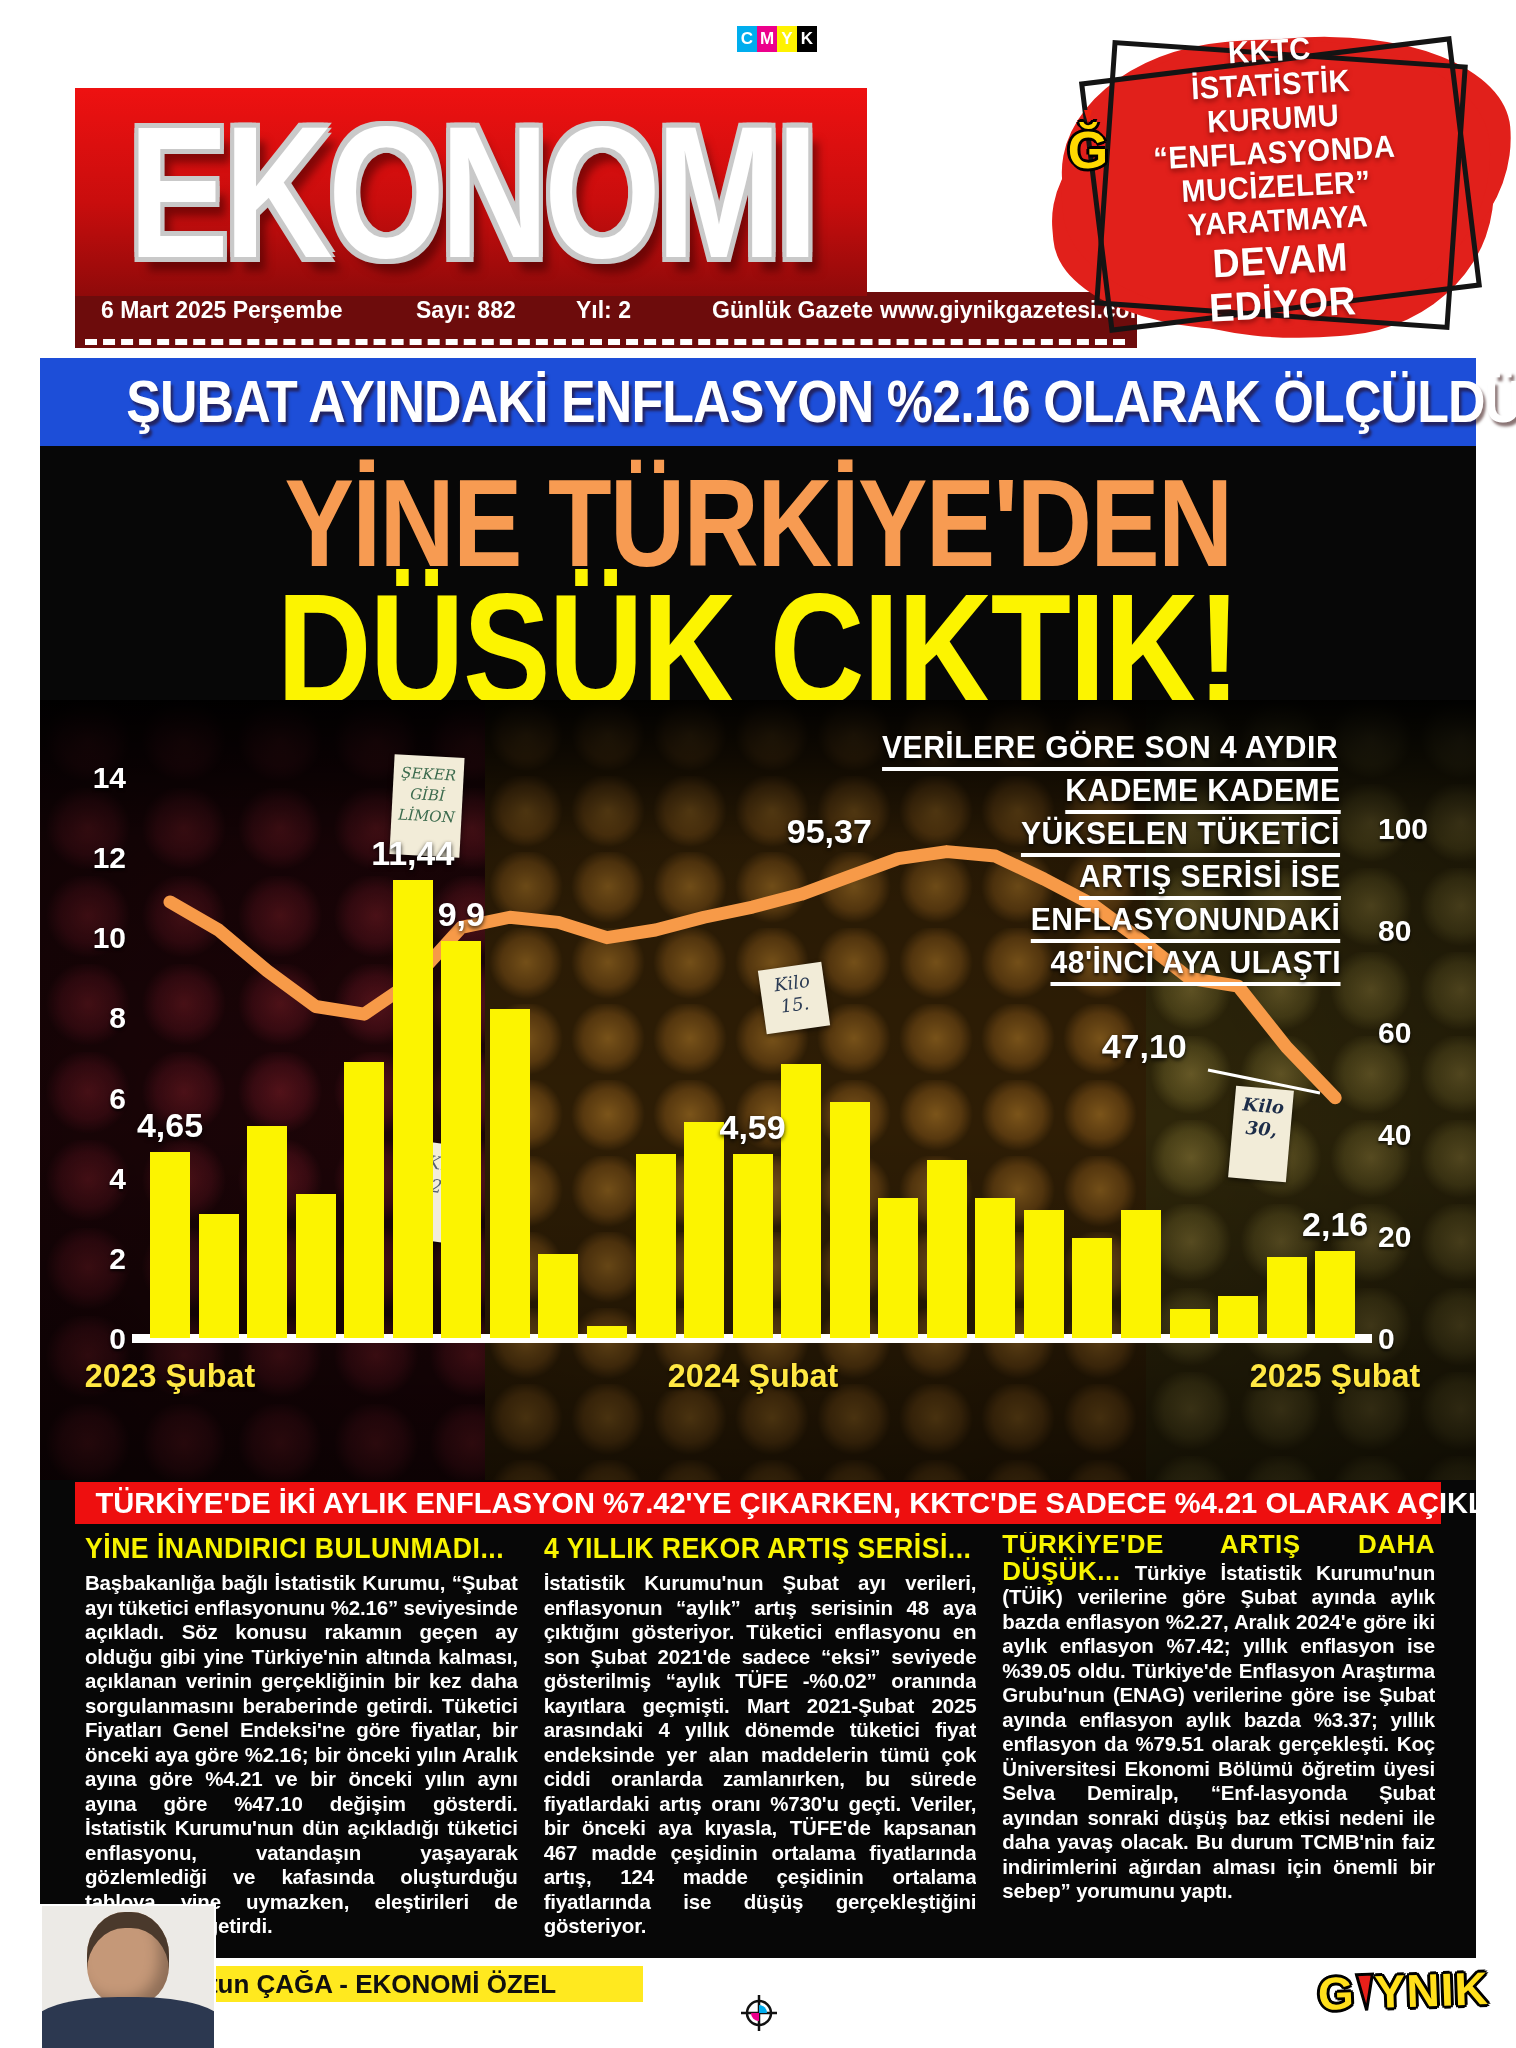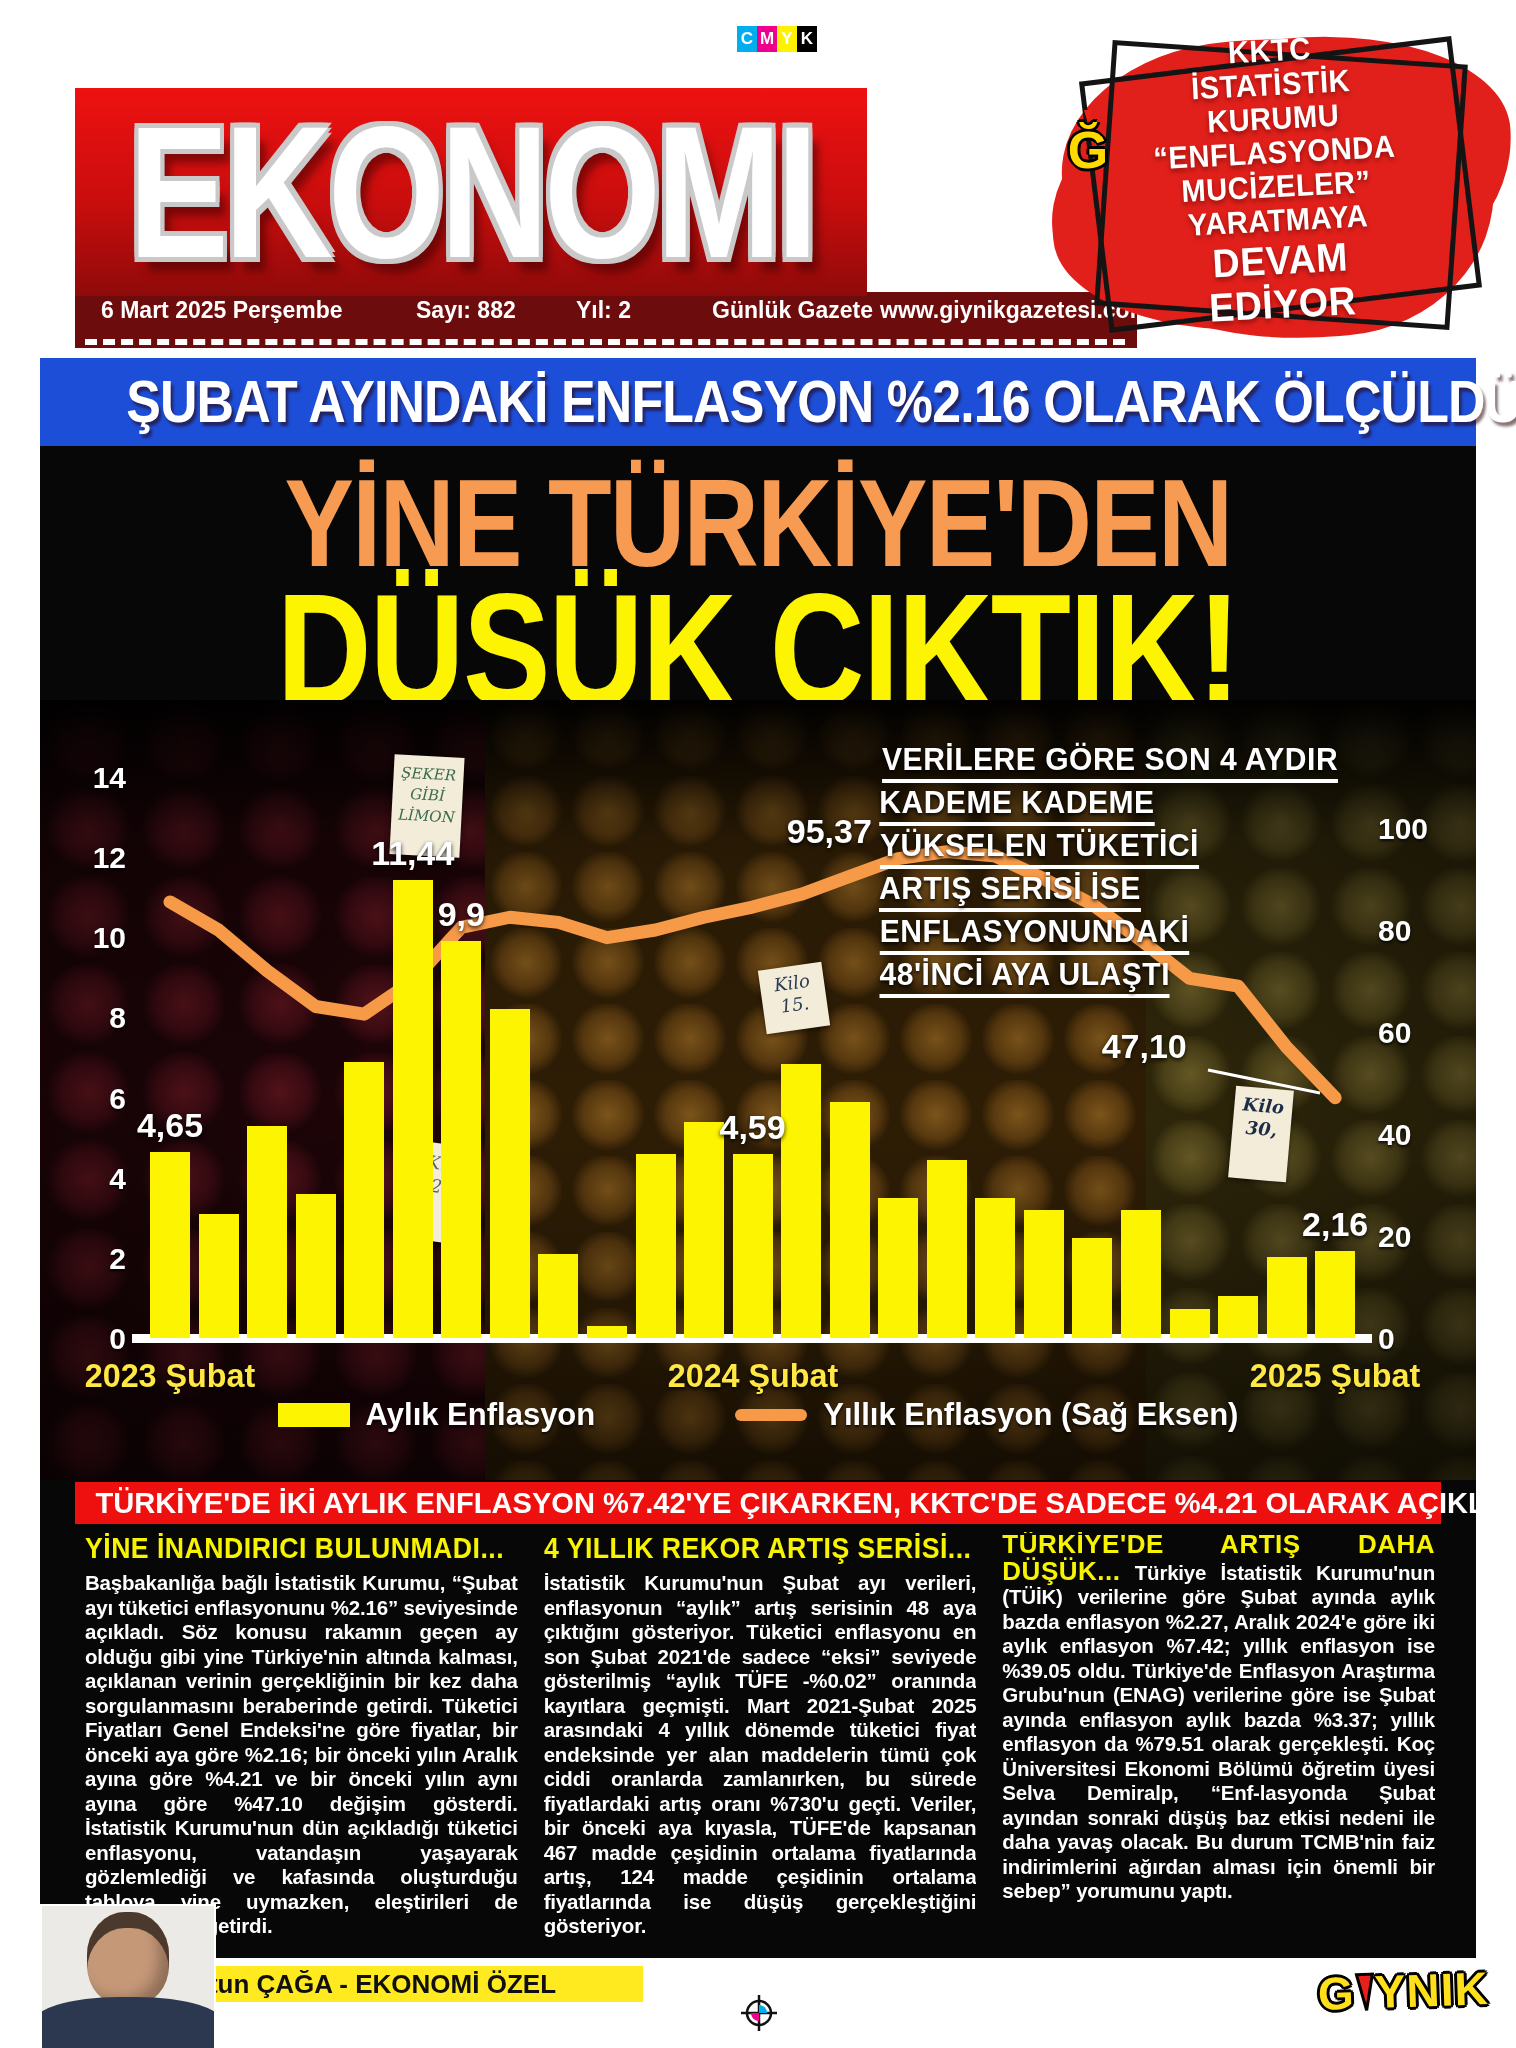--- a/index.html
+++ b/index.html
@@ -108,21 +108,21 @@
   .linesvg{position:absolute;left:0;top:0;overflow:visible;}
 
   .legend{position:absolute;left:0;top:951px;width:100%;display:flex;justify-content:center;
           gap:140px;align-items:center;z-index:6;}
   .legend .item{display:flex;align-items:center;gap:16px;color:#fff;font-size:31px;font-weight:800;
           text-shadow:0 2px 3px rgba(0,0,0,.8);}
   .sw-bar{width:72px;height:24px;background:#fcf400;}
   .sw-line{width:72px;height:12px;border-radius:6px;background:#f79a48;}
 
   
-  .annotation{position:absolute;right:131px;top:296px;text-align:left;z-index:6;}
+  .annotation{position:absolute;right:131px;top:284px;text-align:right;z-index:6;}
   .annotation div{margin-bottom:2px;}
   .annotation span{display:inline-block;color:#fff;font-size:31px;font-weight:900;
       letter-spacing:.5px;border-bottom:4px solid #fff;padding-bottom:1px;
       text-shadow:0 2px 4px rgba(0,0,0,.9);transform:scaleX(.97);}
 
   
   .botbanner{position:absolute;left:35px;top:1036px;width:1366px;height:42px;background:#ee0f0f;
       color:#fff;font-size:30px;font-weight:800;line-height:42px;text-align:center;
       white-space:nowrap;z-index:7;}
   .botbanner .inner{display:block;transform:scaleX(.97);}
@@ -275,30 +275,20 @@
         <div class="dlabel" style="left: 321.3px; top: 135.307px; transform: translateX(-50%);">9,9</div>
         <div class="dlabel" style="left: 612.6px; top: 348.079px; transform: translateX(-50%);">4,59</div>
         <div class="dlabel" style="left: 1195.2px; top: 445.449px; transform: translateX(-50%);">2,16</div>
         <div class="dlabel" style="left: 646.8px; top: 51.613px;">95,37</div>
         <div class="dlabel" style="left: 961.65px; top: 267.3px;">47,10</div>
         <div class="xlab" style="left: 30px; top: 596px;">2023 Şubat</div>
         <div class="xlab" style="left: 612.6px; top: 596px;">2024 Şubat</div>
         <div class="xlab" style="left: 1195.2px; top: 596px;">2025 Şubat</div>
       </div>
 
-    <div class="legend">
-        <div class="item">
-          <span class="sw-bar"></span>
-          <span>Aylık Enflasyon</span>
-        </div>
-        <div class="item">
-          <span class="sw-line"></span>
-          <span>Yıllık Enflasyon (Sağ Eksen)</span>
-        </div>
-      </div>
 
     <div class="botbanner">
       <span class="inner">TÜRKİYE'DE İKİ AYLIK ENFLASYON %7.42'YE ÇIKARKEN, KKTC'DE SADECE %4.21 OLARAK AÇIKLANDI</span>
     </div>
 
     <div class="cols">
       <div class="col">
         <h3>YİNE İNANDIRICI BULUNMADI...</h3>
         <p>Başbakanlığa bağlı İstatistik Kurumu, “Şubat ayı tüketici enflasyonunu %2.16” seviyesinde açıkladı. Söz konusu rakamın geçen ay olduğu gibi yine Türkiye'nin altında kalması, açıklanan verinin gerçekliğinin bir kez daha sorgulanmasını beraberinde getirdi. Tüketici Fiyatları Genel Endeksi'ne göre fiyatlar, bir önceki aya göre %2.16; bir önceki yılın Aralık ayına göre %4.21 ve bir önceki yılın aynı ayına göre %47.10 değişim gösterdi. İstatistik Kurumu'nun dün açıkladığı tüketici enflasyonu, vatandaşın yaşayarak gözlemlediği ve kafasında oluşturduğu tabloya yine uymazken, eleştirileri de beraberinde getirdi.</p>
       </div>

